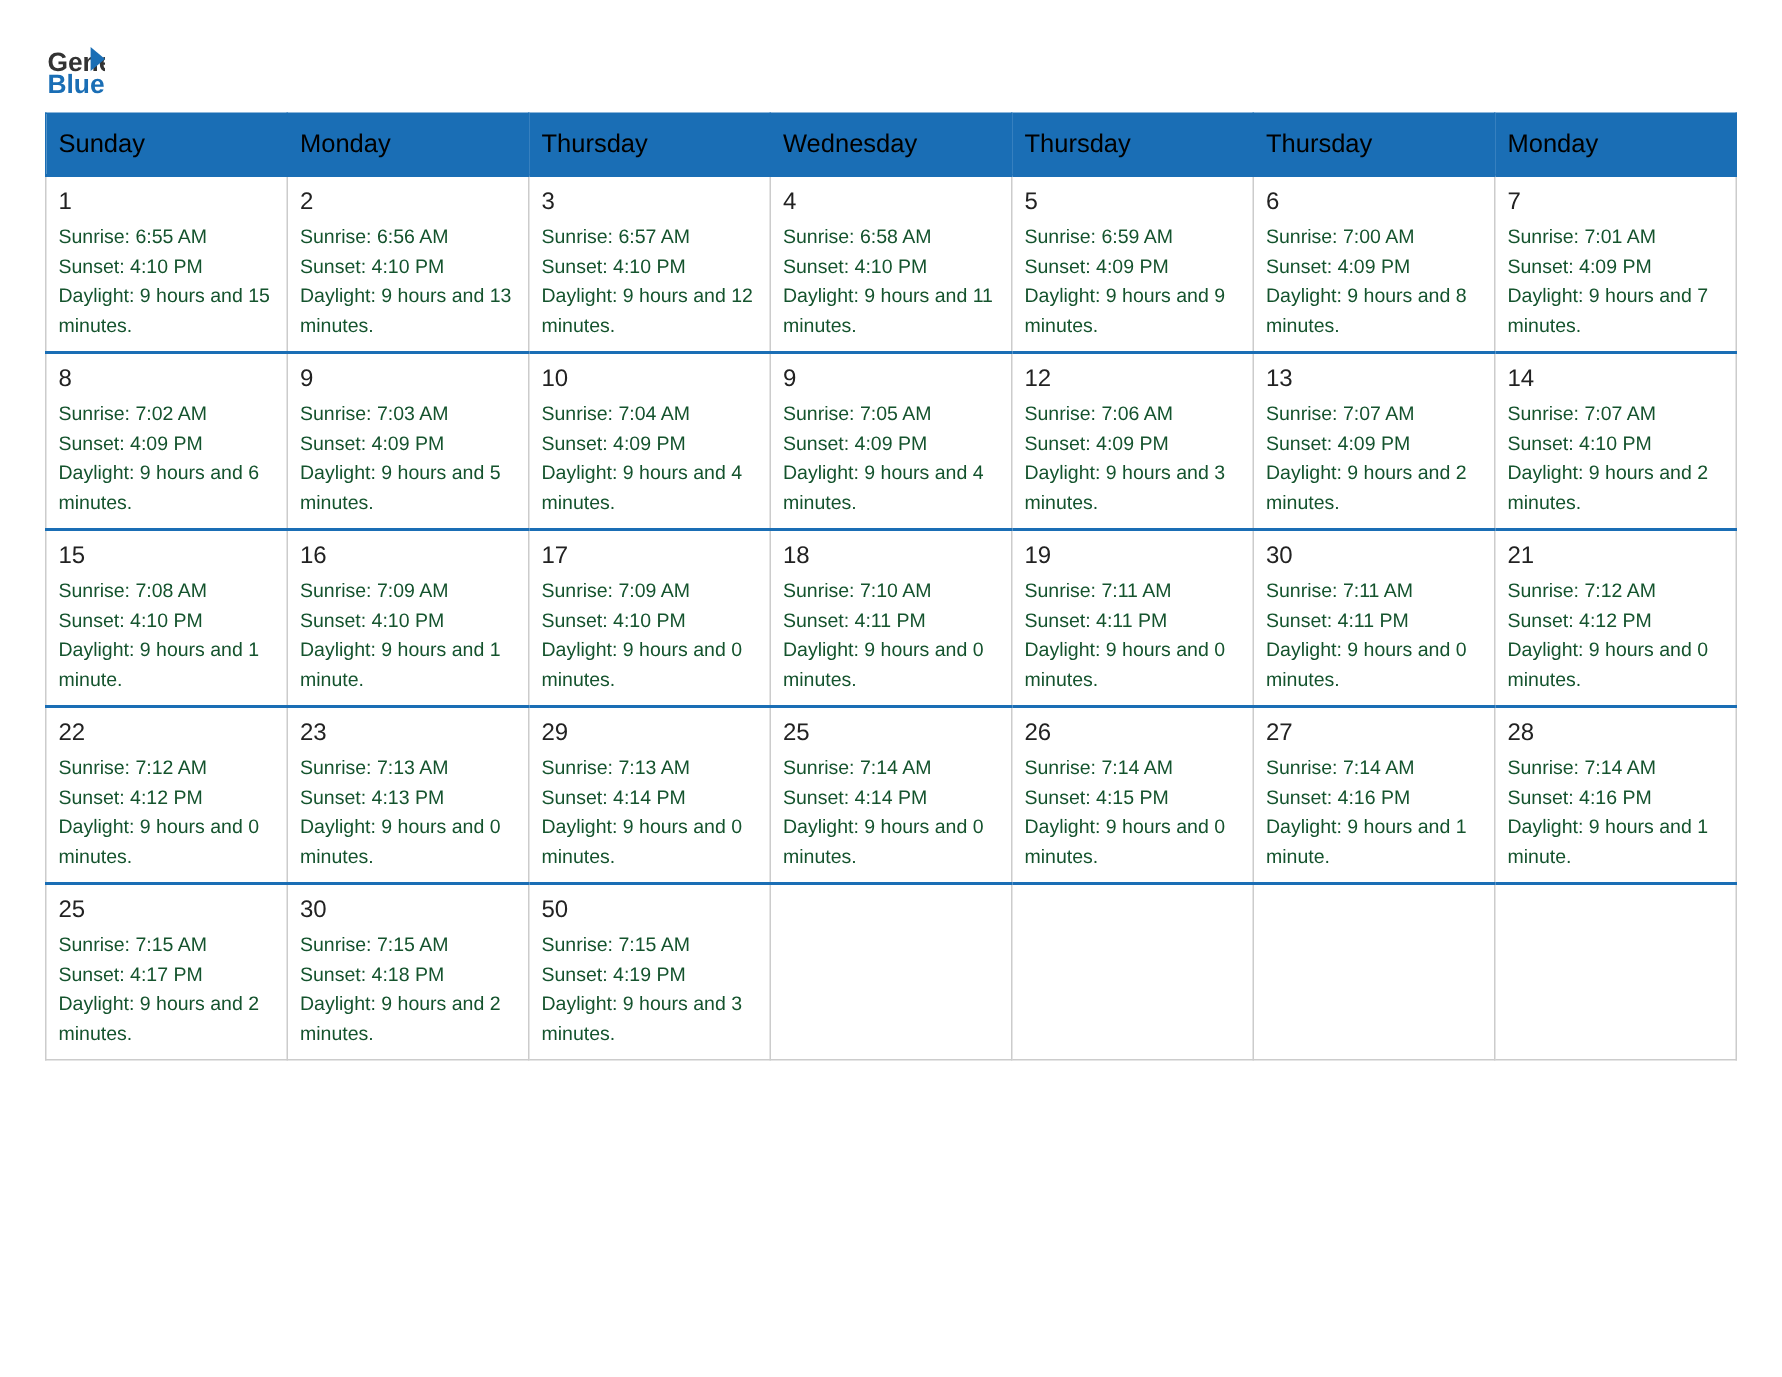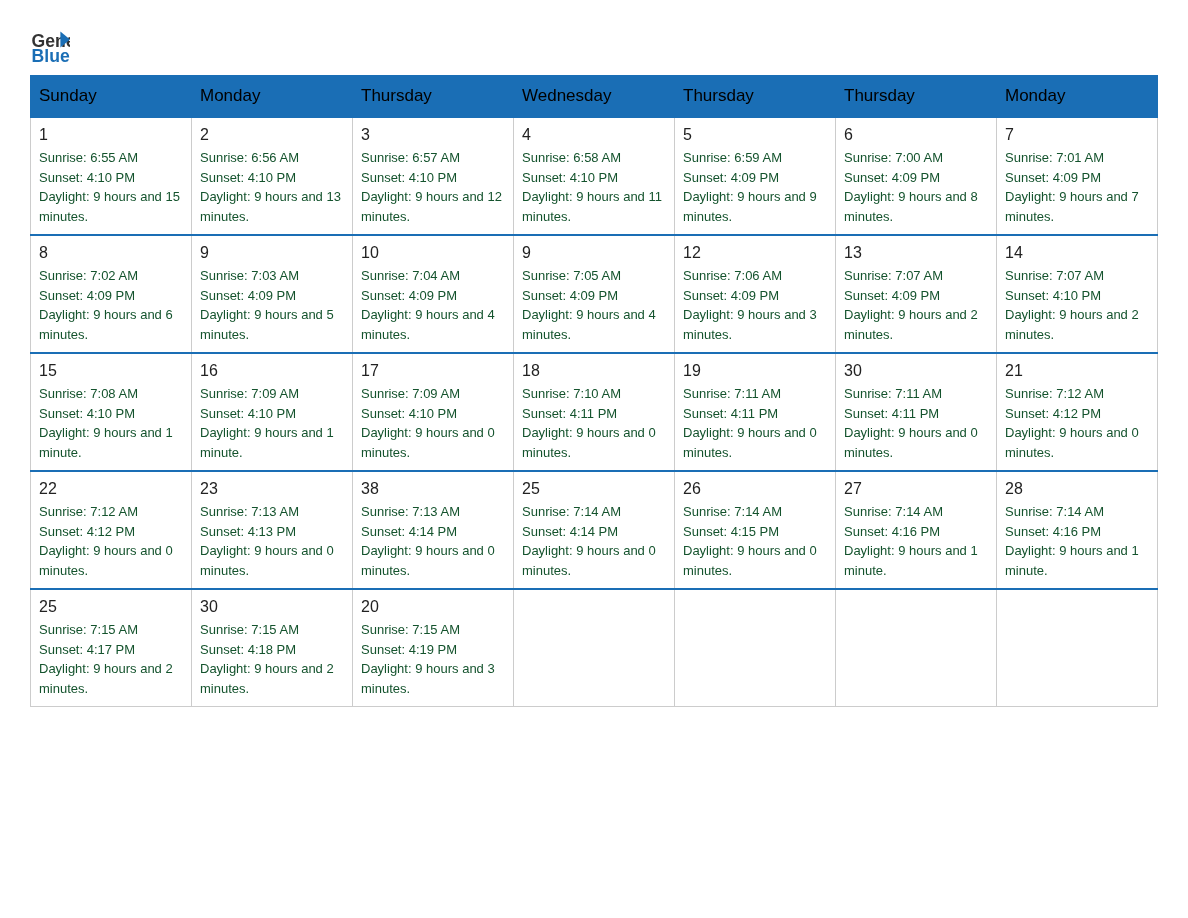--- a/index.html
+++ b/index.html
@@ -213,21 +213,21 @@
       <tr>
         <td>
           <span class="day-num">22</span>
 <div class="day-info">Sunrise: 7:12 AM<br>Sunset: 4:12 PM<br>Daylight: 9 hours and 0 minutes.</div>
         </td>
         <td>
           <span class="day-num">23</span>
 <div class="day-info">Sunrise: 7:13 AM<br>Sunset: 4:13 PM<br>Daylight: 9 hours and 0 minutes.</div>
         </td>
         <td>
-          <span class="day-num">38</span>
+          <span class="day-num">29</span>
 <div class="day-info">Sunrise: 7:13 AM<br>Sunset: 4:14 PM<br>Daylight: 9 hours and 0 minutes.</div>
         </td>
         <td>
           <span class="day-num">25</span>
 <div class="day-info">Sunrise: 7:14 AM<br>Sunset: 4:14 PM<br>Daylight: 9 hours and 0 minutes.</div>
         </td>
         <td>
           <span class="day-num">26</span>
 <div class="day-info">Sunrise: 7:14 AM<br>Sunset: 4:15 PM<br>Daylight: 9 hours and 0 minutes.</div>
         </td>
@@ -243,21 +243,21 @@
       <tr>
         <td>
           <span class="day-num">25</span>
 <div class="day-info">Sunrise: 7:15 AM<br>Sunset: 4:17 PM<br>Daylight: 9 hours and 2 minutes.</div>
         </td>
         <td>
           <span class="day-num">30</span>
 <div class="day-info">Sunrise: 7:15 AM<br>Sunset: 4:18 PM<br>Daylight: 9 hours and 2 minutes.</div>
         </td>
         <td>
-          <span class="day-num">20</span>
+          <span class="day-num">50</span>
 <div class="day-info">Sunrise: 7:15 AM<br>Sunset: 4:19 PM<br>Daylight: 9 hours and 3 minutes.</div>
         </td>
         <td class="empty"></td>
         <td class="empty"></td>
         <td class="empty"></td>
         <td class="empty"></td>
       </tr>
     </tbody>
 </table>
 

